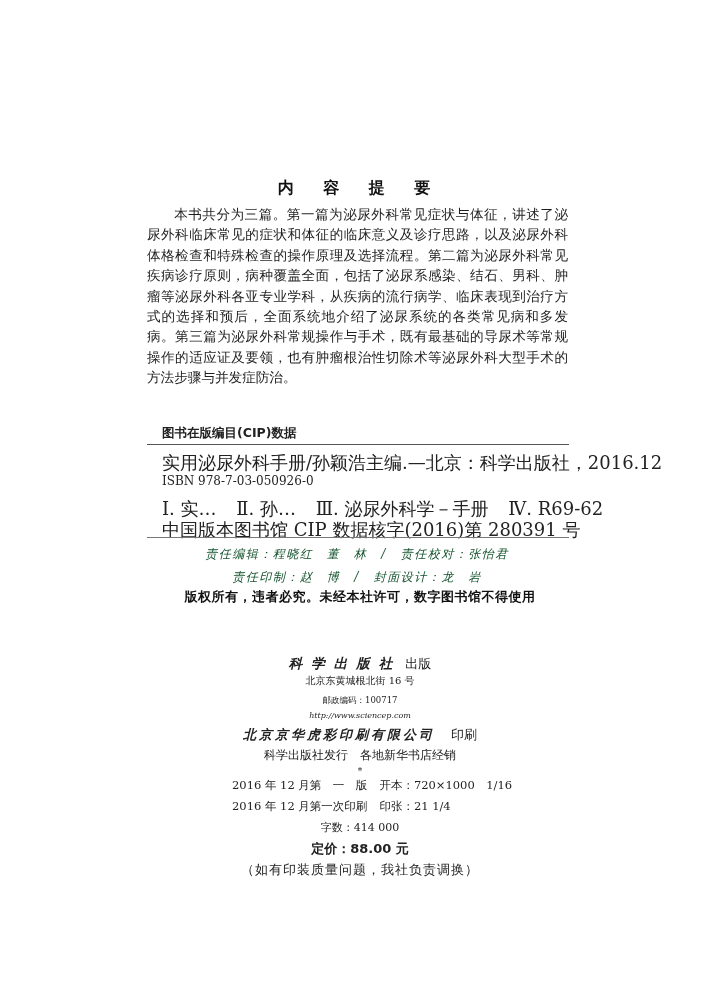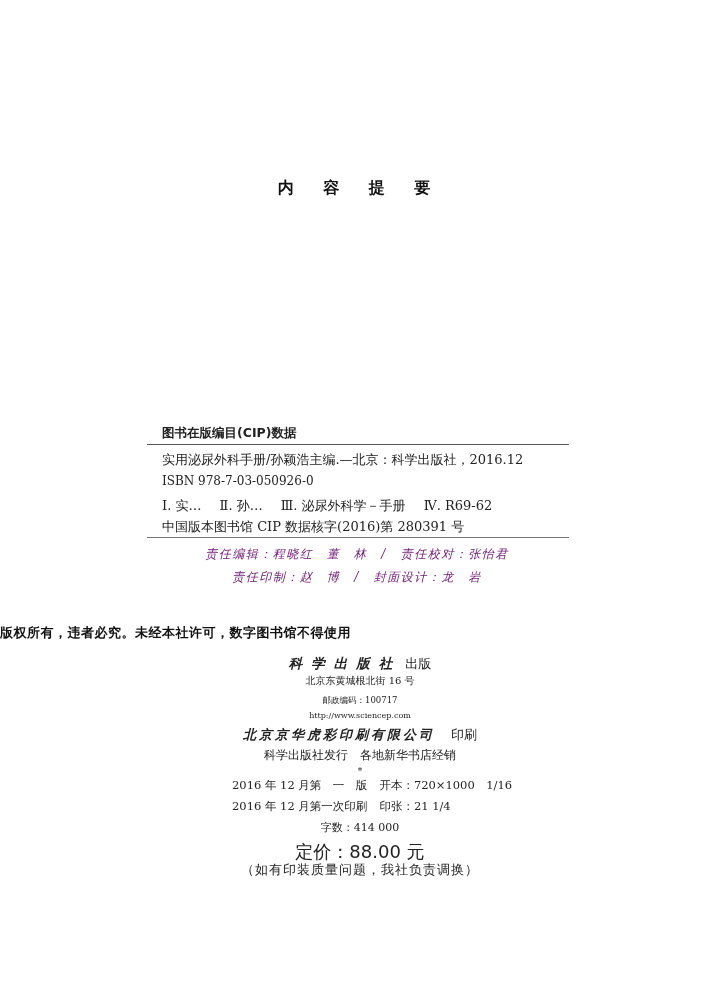--- a/index.html
+++ b/index.html
@@ -50,46 +50,47 @@
       color: #222;
     }
     .rule {
       left: 147px; width: 422px; height: 1px;
       background: #555;
     }
     .rule.top { top: 444px; }
     .rule.bottom { top: 537px; background: #777; }
     .cip-line {
       left: 162px;
-      font-size: 13px;
+      font-size: 18px;
       color: #222;
       white-space: nowrap;
     }
     .cip-line.l1 { top: 451px; }
     .cip-line.l2 { top: 474px; font-size: 12px; }
     .cip-line.l3 { top: 497px; }
     .cip-line.l4 { top: 518px; }
     .cip-line .sep { display: inline-block; width: 14px; }
 
     
     .credit {
       left: 0; width: 714px;
       text-align: center;
       font-size: 12px;
       letter-spacing: 1.5px;
       font-style: italic;
-      color: #701a75;
+      color: #14532d;
       white-space: nowrap;
     }
     .credit.c1 { top: 546px; }
     .credit.c2 { top: 569px; }
     .credit .gap { display: inline-block; width: 14px; }
 
     .copyright {
-      left: 0; width: 720px; top: 624px;
+      left: 0; width: 720px; top: 588px;
+      text-align: center;
       font-family: "DejaVu Sans", "Liberation Sans", sans-serif;
       font-weight: bold;
       font-size: 13px;
       letter-spacing: 0.5px;
       color: #111;
     }
 
     
     .center-line {
       left: 0; width: 720px;
@@ -102,21 +103,21 @@
       font-weight: bold; font-style: italic;
       letter-spacing: 9px;
       font-size: 13.5px;
     }
     .publisher .pub-role {
       font-family: "DejaVu Sans", "Liberation Sans", sans-serif;
       margin-left: 4px;
     }
     .address { top: 674px; font-size: 10px; }
     .postcode { top: 695px; font-size: 8.5px; }
-    .website { top: 711px; font-size: 8px; }
+    .website { top: 711px; font-size: 8px; font-style: italic; }
     .printer { top: 726px; font-size: 13px; }
     .printer .printer-name {
       font-weight: bold; font-style: italic;
       letter-spacing: 3px;
     }
     .printer .printer-role {
       font-family: "DejaVu Sans", "Liberation Sans", sans-serif;
       margin-left: 16px;
     }
     .distribution { top: 747px; font-size: 12px; font-family: "DejaVu Sans", "Liberation Sans", sans-serif; }
@@ -127,31 +128,32 @@
       left: 232px;
       font-size: 11.5px;
       white-space: nowrap;
       color: #222;
     }
     .spec.s1 { top: 778px; }
     .spec.s2 { top: 799px; }
     .spec .gap { display: inline-block; width: 12px; }
     .wordcount { top: 820px; font-size: 11px; }
     .price {
-      top: 840px; font-size: 18px;
+      top: 840px; font-size: 13px;
       font-family: "DejaVu Sans", "Liberation Sans", sans-serif;
-      font-weight: normal;
+      font-weight: bold;
     }
     .notice { top: 861px; font-size: 13px; letter-spacing: 1px; }
   </style>
 </head>
 <body>
 
 <div class="abs summary-heading">内 容 提 要</div>
 <div class="abs summary-body">
+  <p>本书共分为三篇。第一篇为泌尿外科常见症状与体征，讲述了泌尿外科临床常见的症状和体征的临床意义及诊疗思路，以及泌尿外科体格检查和特殊检查的操作原理及选择流程。第二篇为泌尿外科常见疾病诊疗原则，病种覆盖全面，包括了泌尿系感染、结石、男科、肿瘤等泌尿外科各亚专业学科，从疾病的流行病学、临床表现到治疗方式的选择和预后，全面系统地介绍了泌尿系统的各类常见病和多发病。第三篇为泌尿外科常规操作与手术，既有最基础的导尿术等常规操作的适应证及要领，也有肿瘤根治性切除术等泌尿外科大型手术的方法步骤与并发症防治。</p>
 </div>
 
 <div class="abs cip-title">图书在版编目(CIP)数据</div>
 <div class="abs rule top"></div>
 <div class="abs cip-line l1">实用泌尿外科手册/孙颖浩主编.—北京：科学出版社，2016.12</div>
 <div class="abs cip-line l2">ISBN 978-7-03-050926-0</div>
 <div class="abs cip-line l3">
   <span>Ⅰ. 实…</span><span class="sep"></span>
   <span>Ⅱ. 孙…</span><span class="sep"></span>
   <span>Ⅲ. 泌尿外科学－手册</span><span class="sep"></span>

